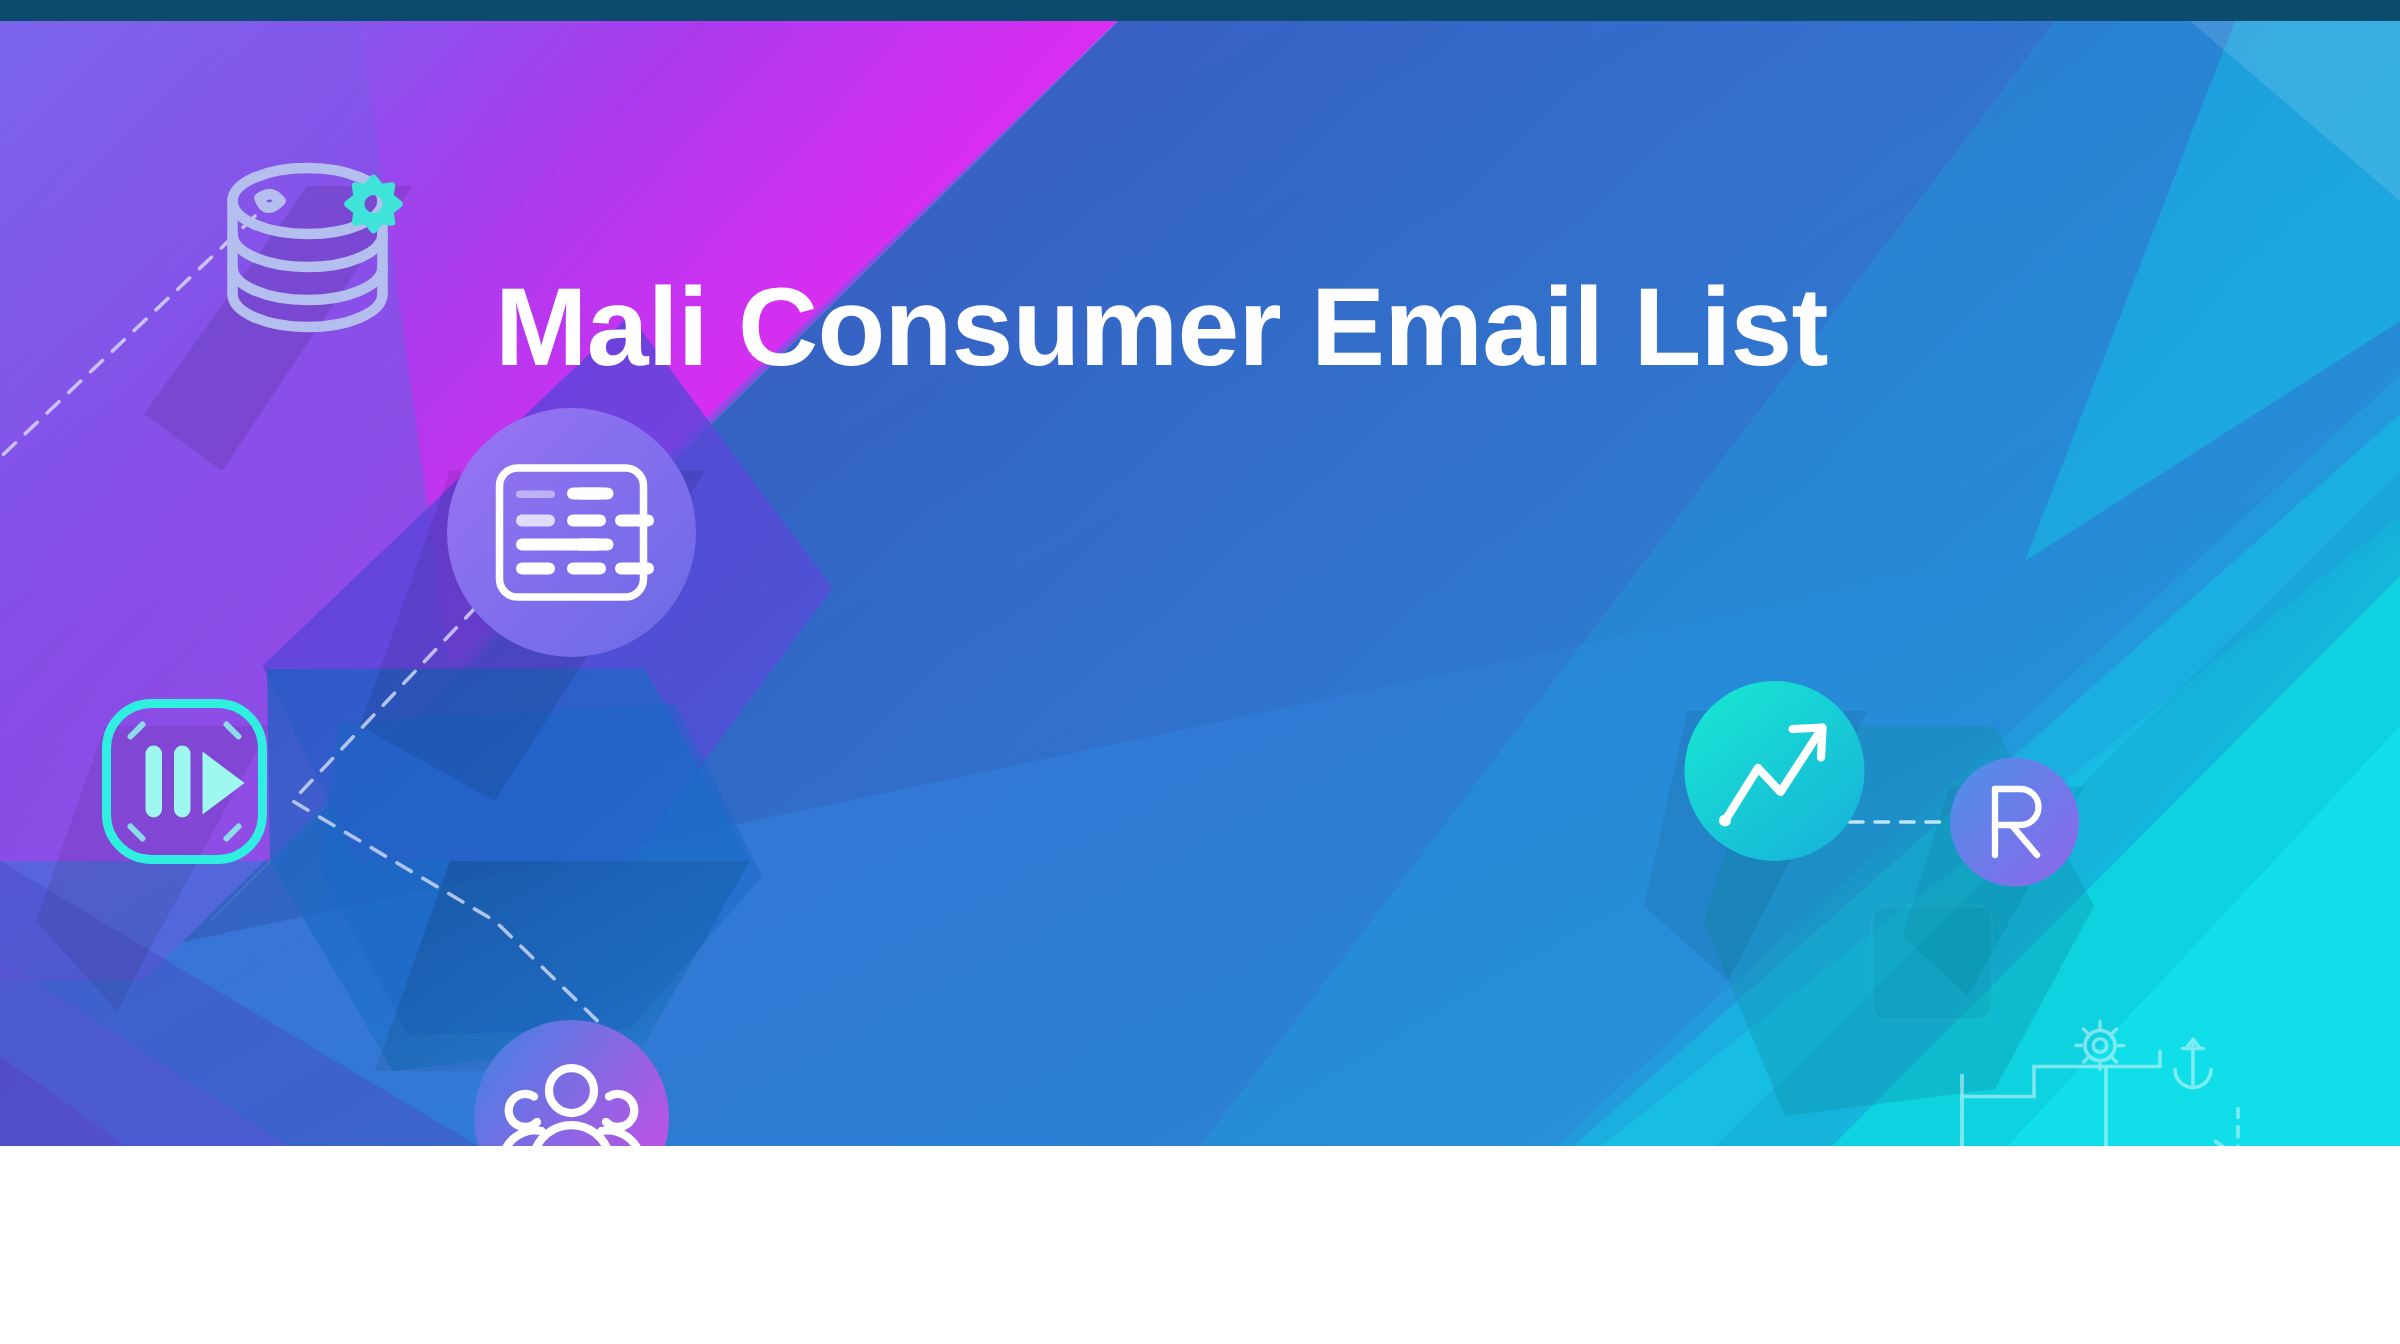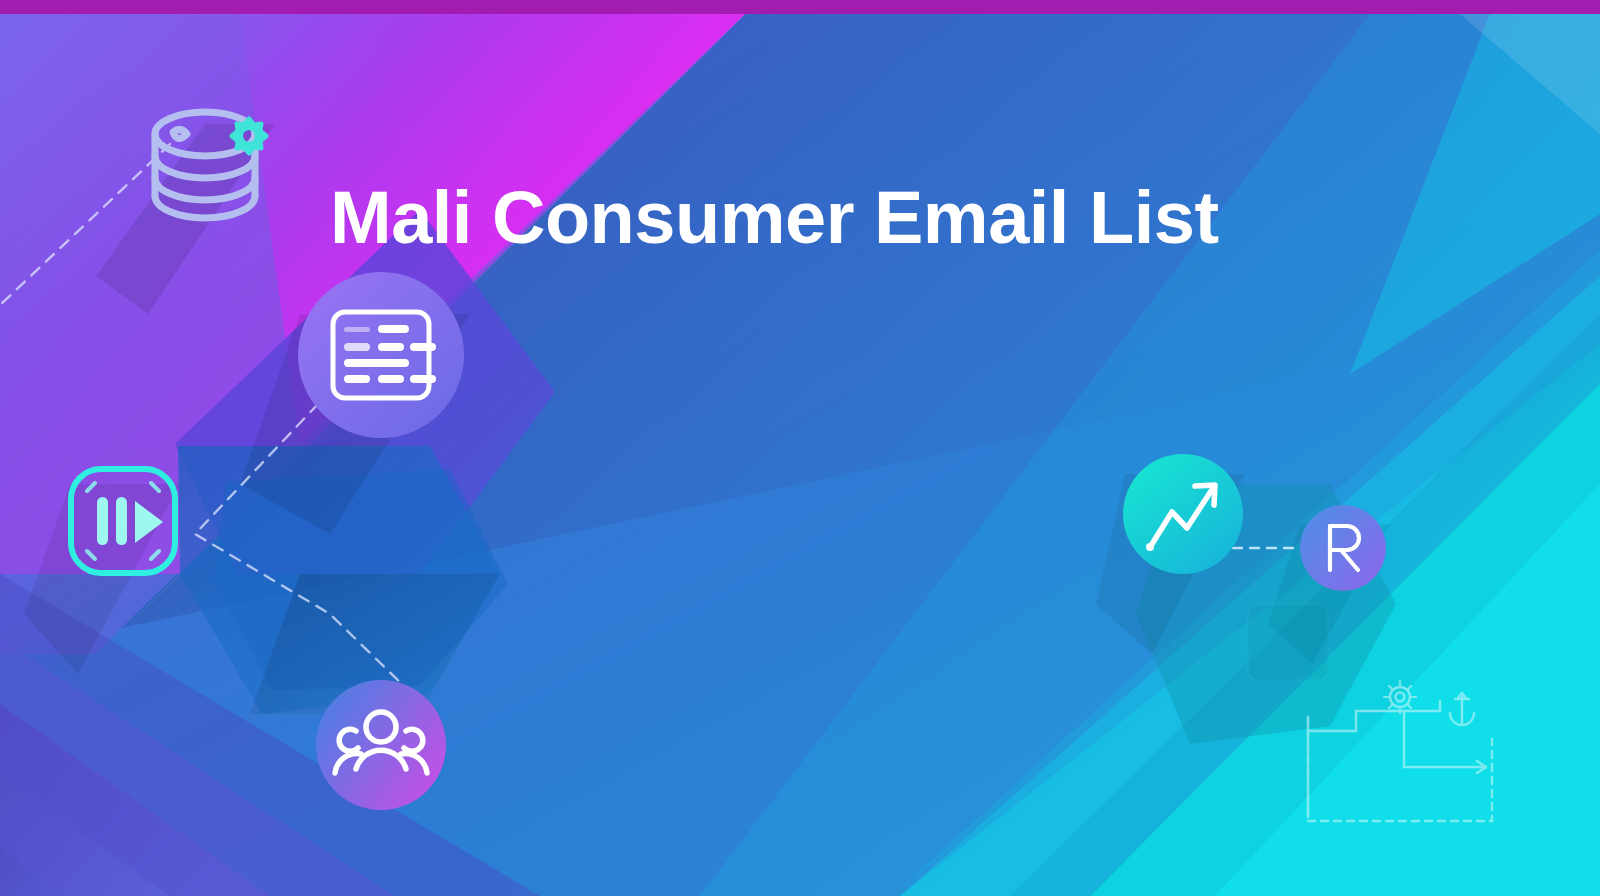--- a/index.html
+++ b/index.html
@@ -7,23 +7,23 @@
     margin: 0;
     padding: 0;
     background: #ffffff;
   }
   body {
     font-family: "Liberation Sans", sans-serif;
   }
   #stage {
     position: relative;
     width: 1600px;
-    height: 896px;
+    height: 764px;
     overflow: hidden;
-    background: #a21caf;
+    background: #0c4a6e;
   }
   #art {
     position: absolute;
     left: 0;
     top: 14px;
     width: 1600px;
     height: 882px;
     overflow: hidden;
   }
   #art svg {

